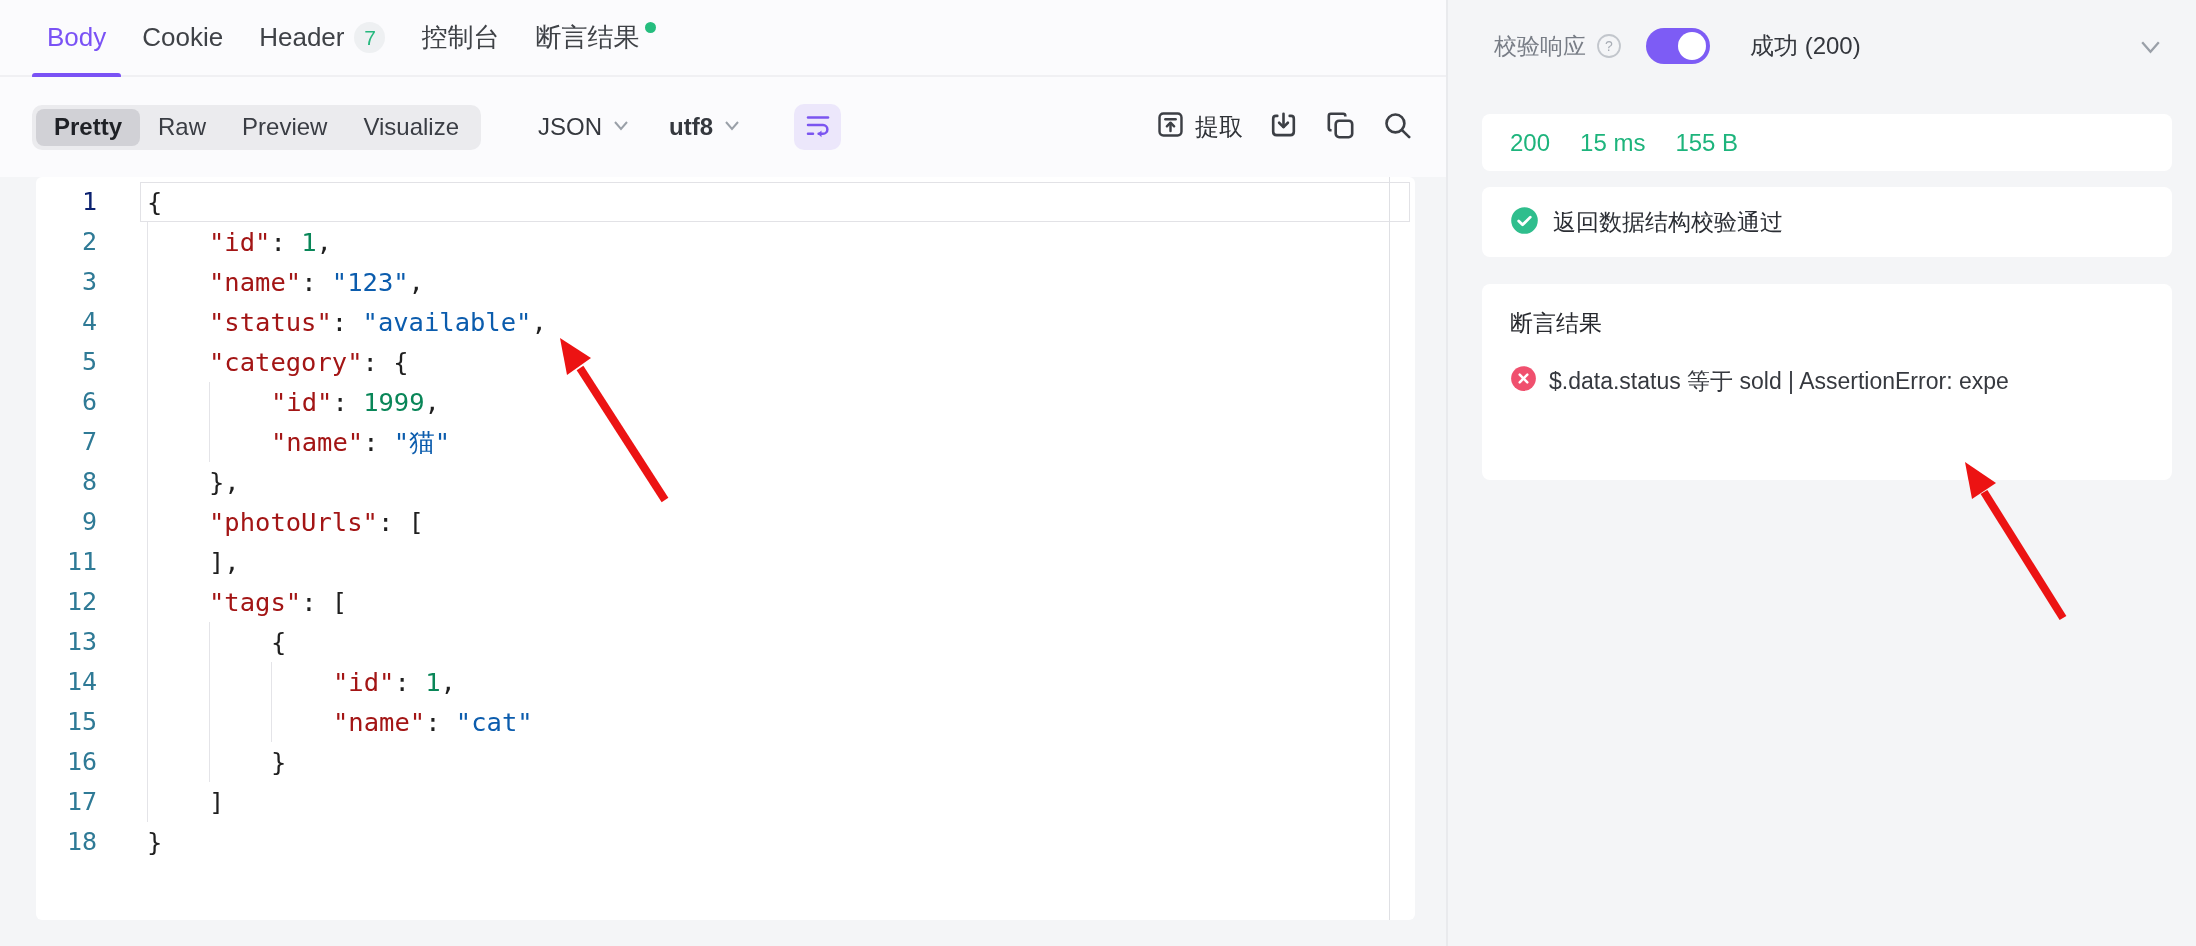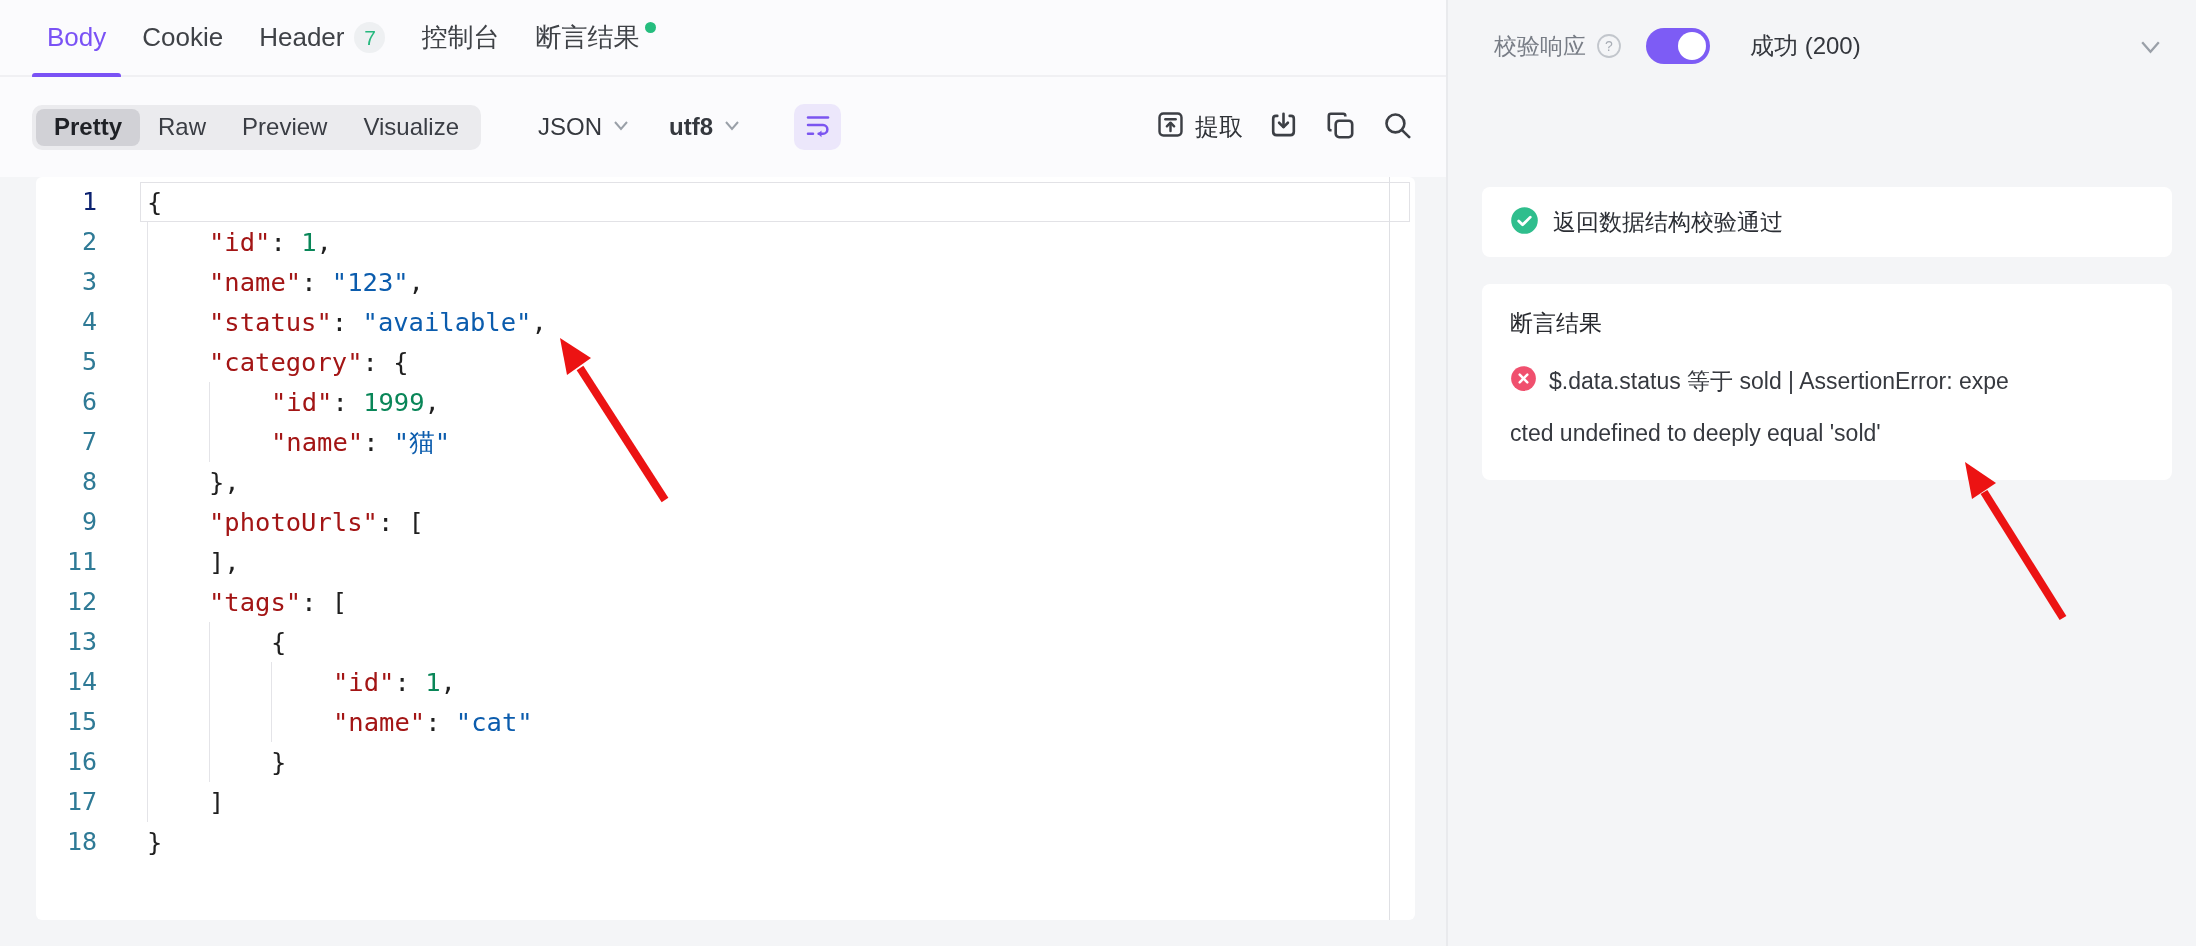--- a/index.html
+++ b/index.html
@@ -278,20 +278,25 @@
           <span class="knob"></span>
         </span>
       <span class="rp-status">成功 (200)</span>
       <span class="rp-chevron">
         <svg width="27" height="27" viewBox="0 0 26 26">
             <polyline points="5,9 13,18 21,9" fill="none" stroke="#9aa0a8" stroke-width="2.2"></polyline>
           </svg>
       </span>
     </div>
 
+    <div class="card card-metrics">
+      <span class="metric">200</span>
+      <span class="metric">15 ms</span>
+      <span class="metric">155 B</span>
+    </div>
 
     <div class="card card-schema">
       <span>
         <svg width="29" height="29" viewBox="0 0 24 24">
           <circle cx="12" cy="12" r="11" fill="#2fbe8d"></circle>
           <polyline points="7.2,12.4 10.4,15.6 16.8,9.2" fill="none" stroke="#fff" stroke-width="2.3" stroke-linecap="round" stroke-linejoin="round"></polyline>
         </svg>
       </span>
       <span class="schema-text">返回数据结构校验通过</span>
     </div>
@@ -301,21 +306,20 @@
       <div class="assert-line1">
         <span>
           <svg width="27" height="27" viewBox="0 0 24 24">
             <circle cx="12" cy="12" r="11" fill="#f0506e"></circle>
             <line x1="8.6" y1="8.6" x2="15.4" y2="15.4" stroke="#fff" stroke-width="2.2" stroke-linecap="round"></line>
             <line x1="15.4" y1="8.6" x2="8.6" y2="15.4" stroke="#fff" stroke-width="2.2" stroke-linecap="round"></line>
           </svg>
         </span>
         <span>$.data.status 等于 sold | AssertionError: expe</span>
       </div>
-      <div class="assert-line2">cted undefined to deeply equal 'sold'</div>
     </div>
   </div>
 
   <svg class="arrows-overlay" viewBox="0 0 2196 946">
     <g>
       <line x1="665" y1="500" x2="580" y2="368" stroke="#ec1313" stroke-width="8"></line>
       <polygon points="560,338 591,358 567,375" fill="#ec1313"></polygon>
     </g>
     <g>
       <line x1="2063" y1="618" x2="1984" y2="492" stroke="#ec1313" stroke-width="8"></line>

